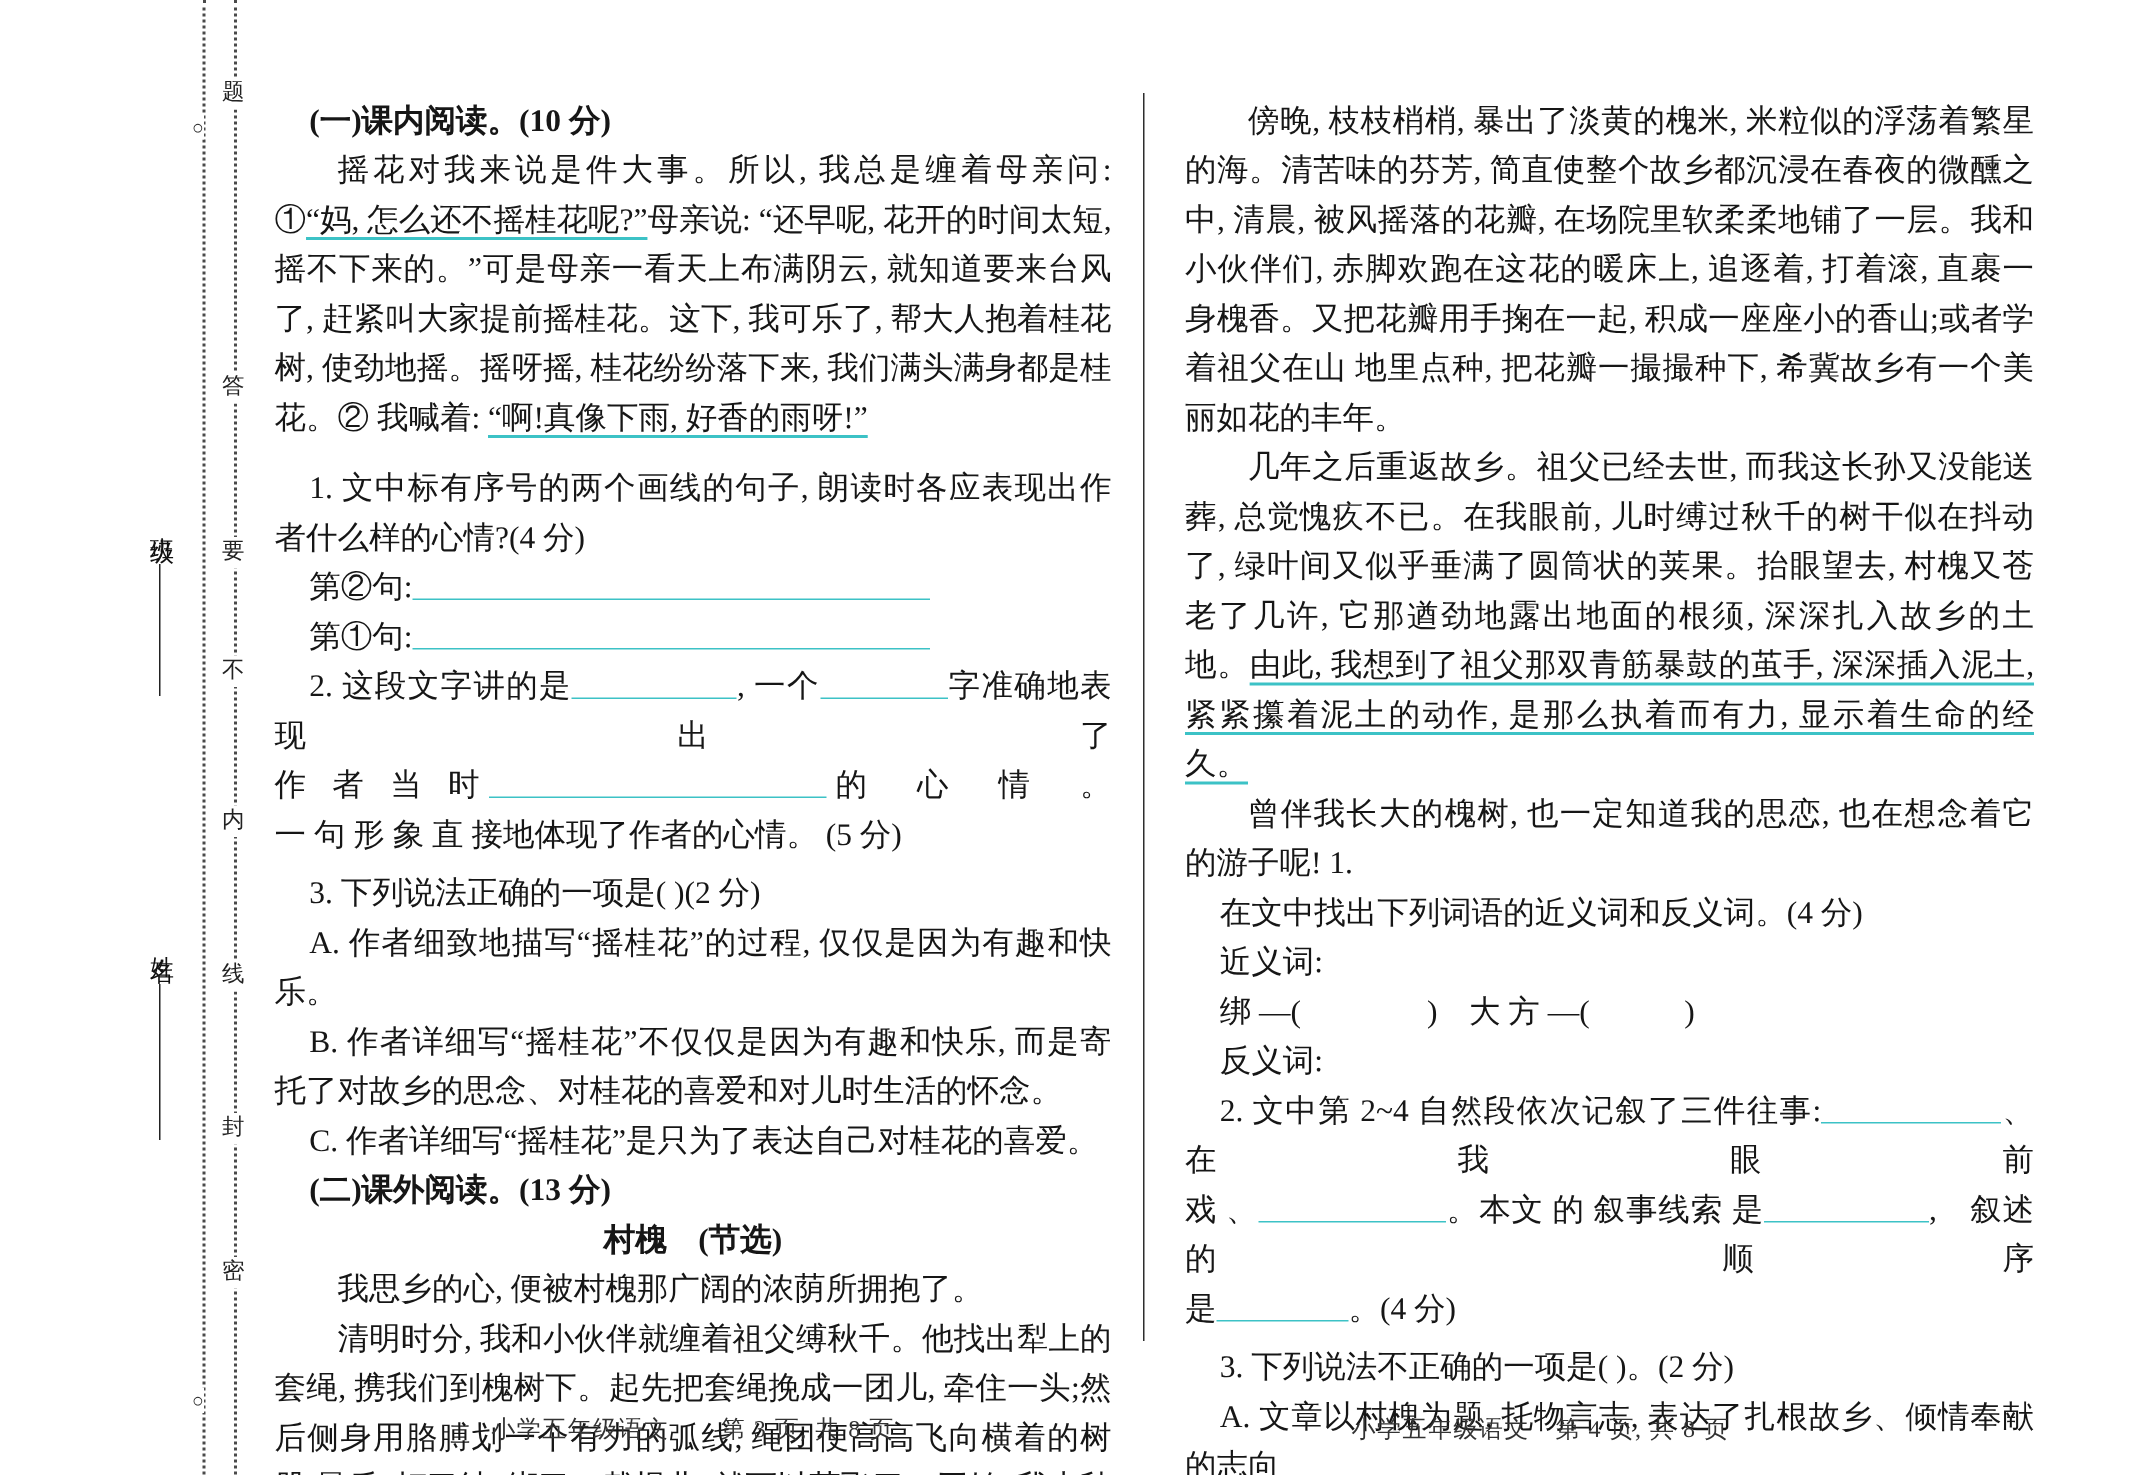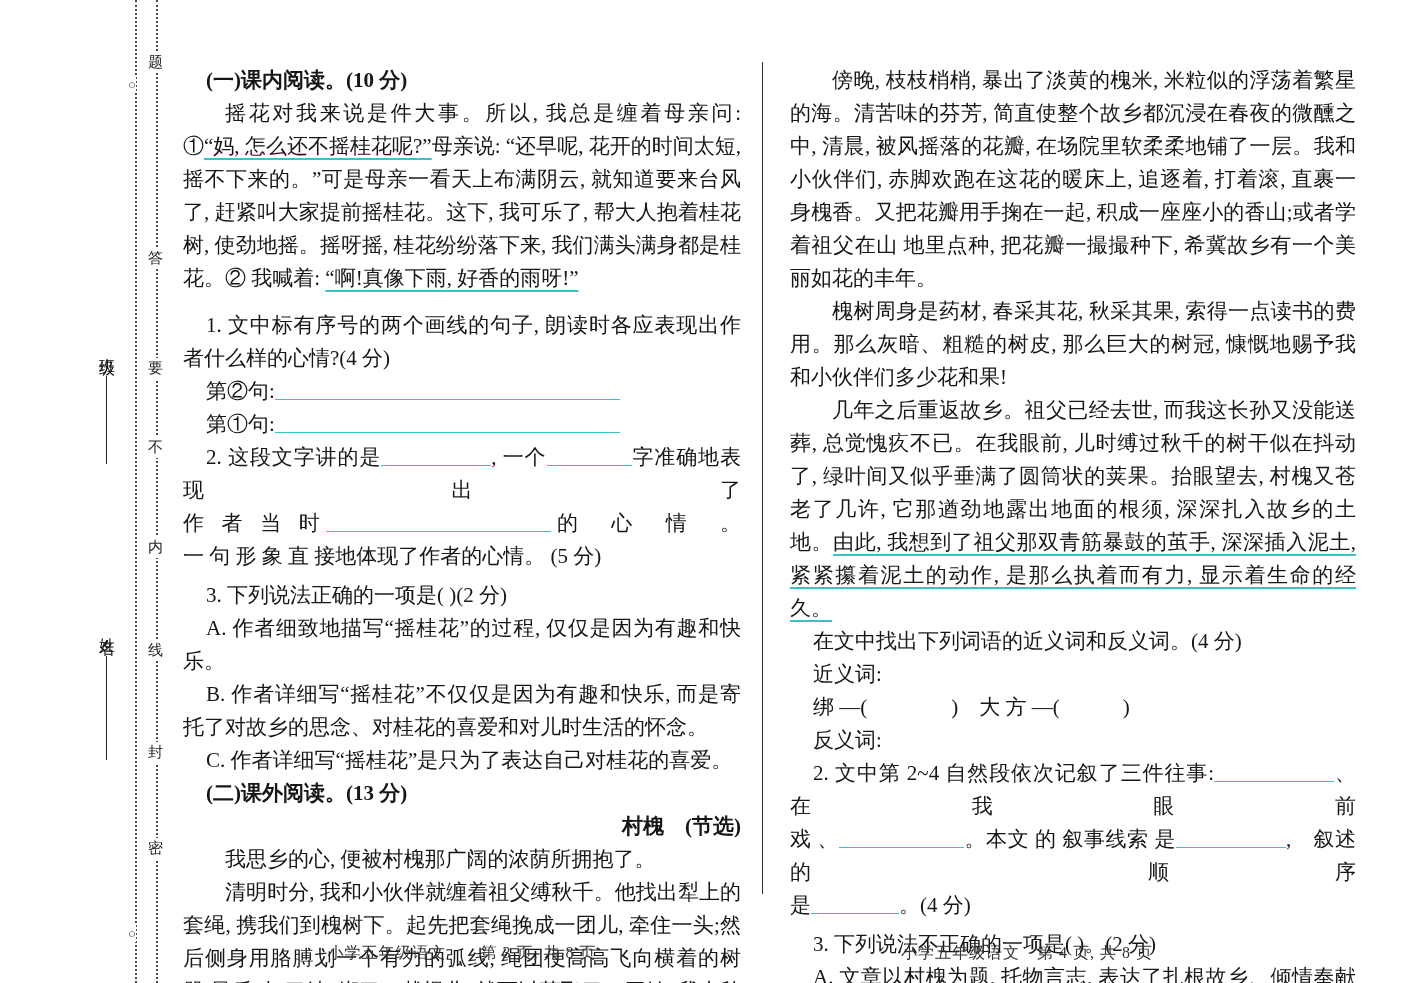--- a/index.html
+++ b/index.html
@@ -28,21 +28,21 @@
   .divider{position:absolute;left:762px;top:62px;height:832px;width:1px;background:#2d2d2d;}
   .col{position:absolute;top:64px;font-size:21px;line-height:33px;}
   .col-left{left:183px;width:558px;}
   .col-right{left:790px;width:566px;}
 
   .p{text-align:justify;}
   .i1{text-indent:1.1em;}
   .i2{text-indent:2em;}
   .jl{text-align:justify;text-align-last:justify;}
   .bold{font-weight:bold;}
-  .center{text-align:right;text-indent:0;}
+  .center{text-align:center;text-indent:0;}
   .mt14{margin-top:14px;}
   .mt6{margin-top:6px;}
 
   .ul{text-decoration:underline;text-decoration-color:var(--cyan);
     text-decoration-thickness:1.6px;text-underline-offset:5px;}
   .blank{display:inline-block;height:0.95em;border-bottom:1.6px solid var(--cyan);
     vertical-align:baseline;transform:translateY(2px);}
 
   .footer{position:absolute;top:943px;text-align:center;font-size:16px;color:#333;
     letter-spacing:1px;}
@@ -107,24 +107,24 @@
     <p class="center bold">村槐　(节选)</p>
 
     <p class="p i2">我思乡的心, 便被村槐那广阔的浓荫所拥抱了。</p>
     <p class="p i2">清明时分, 我和小伙伴就缠着祖父缚秋千。他找出犁上的套绳, 携我们到槐树下。起先把套绳挽成一团儿, 牵住一头;然后侧身用胳膊划一个有力的弧线, 绳团便高高飞向横着的树股;最后, 打了结, 绑了一截棍儿, 就可以荡飞了。开始, 我上秋千还有点儿怯, 祖父就一前一后地推着秋千。念叨着《送马马》的山歌。渐渐,</p>
 
   </div>
 
   <div class="col col-right">
 
     <p class="p i2">傍晚, 枝枝梢梢, 暴出了淡黄的槐米, 米粒似的浮荡着繁星的海。清苦味的芬芳, 简直使整个故乡都沉浸在春夜的微醺之中, 清晨, 被风摇落的花瓣, 在场院里软柔柔地铺了一层。我和小伙伴们, 赤脚欢跑在这花的暖床上, 追逐着, 打着滚, 直裹一身槐香。又把花瓣用手掬在一起, 积成一座座小的香山;或者学着祖父在山 地里点种, 把花瓣一撮撮种下, 希冀故乡有一个美丽如花的丰年。</p>
-    <p class="p i2">槐树周身是药材, 春采其花, 秋采其果, 索得一点读书的费用。那么灰暗、粗糙的树皮, 那么巨大的树冠, 慷慨地赐予我和小伙伴们多少花和果!</p>
 
     <p class="p i2"><span>几年之后重返故乡。祖父已经去世, 而我这长孙又没能送葬, 总觉愧疚不已。在我眼前, 儿时缚过秋千的树干似在抖动了, 绿叶间又似乎垂满了圆筒状的荚果。抬眼望去, 村槐又苍老了几许, 它那遒劲地露出地面的根须, 深深扎入故乡的土地。</span><span class="ul">由此, 我想到了祖父那双青筋暴鼓的茧手, 深深插入泥土, 紧紧攥着泥土的动作, 是那么执着而有力, 显示着生命的经久。</span></p>
 
+    <p class="p i2">曾伴我长大的槐树, 也一定知道我的思恋, 也在想念着它的游子呢! 1.</p>
 
     <p class="p i1">在文中找出下列词语的近义词和反义词。(4 分)</p>
 
     <p class="p i1">近义词:</p>
     <p class="p i1">绑 —(　　　　)　大 方 —(　　　)</p>
     <p class="p i1">反义词:</p>
 
     <p class="jl i1"><span>2. 文中第 2~4 自然段依次记叙了三件往事:</span><span class="blank" style="width:120px"></span><span>、在我眼前</span></p>
 
     <p class="jl"><span>戏 、</span><span class="blank" style="width:125px"></span><span>。本文 的 叙事线索 是</span><span class="blank" style="width:110px"></span><span>,　叙述 的 顺序</span></p>

